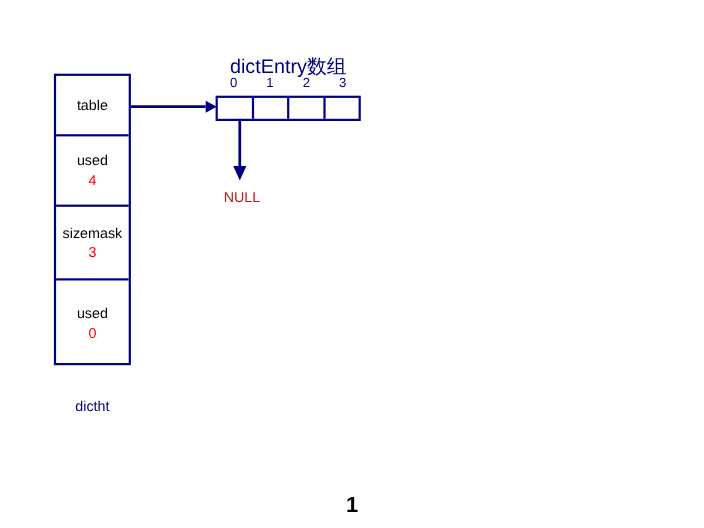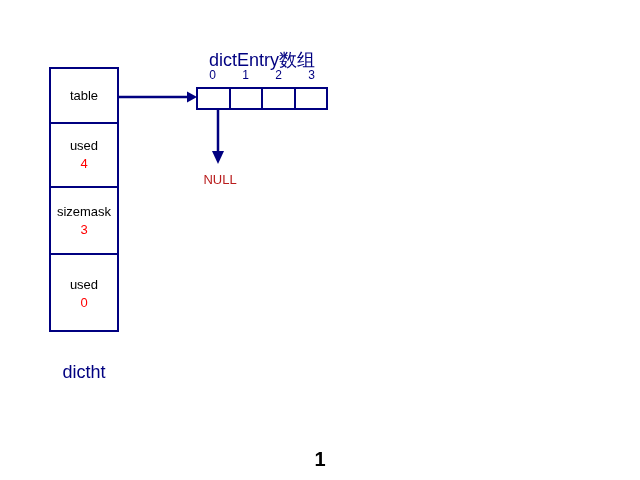--- a/index.html
+++ b/index.html
@@ -58,21 +58,21 @@
   #cell-sizemask  { top: 119px; height: 67px; }
   #cell-used      { top: 186px; height: 77px; }
 
   
   #dictht-label {
     position: absolute;
     left: 49px;
     top: 362px;
     width: 70px;
     text-align: center;
-    font-size: 18px;
+    font-size: 13px;
     color: #000080;
   }
 
   
   #table-arrow {
     position: absolute;
     left: 119px;
     top: 88px;
     width: 78px;
     height: 18px;

